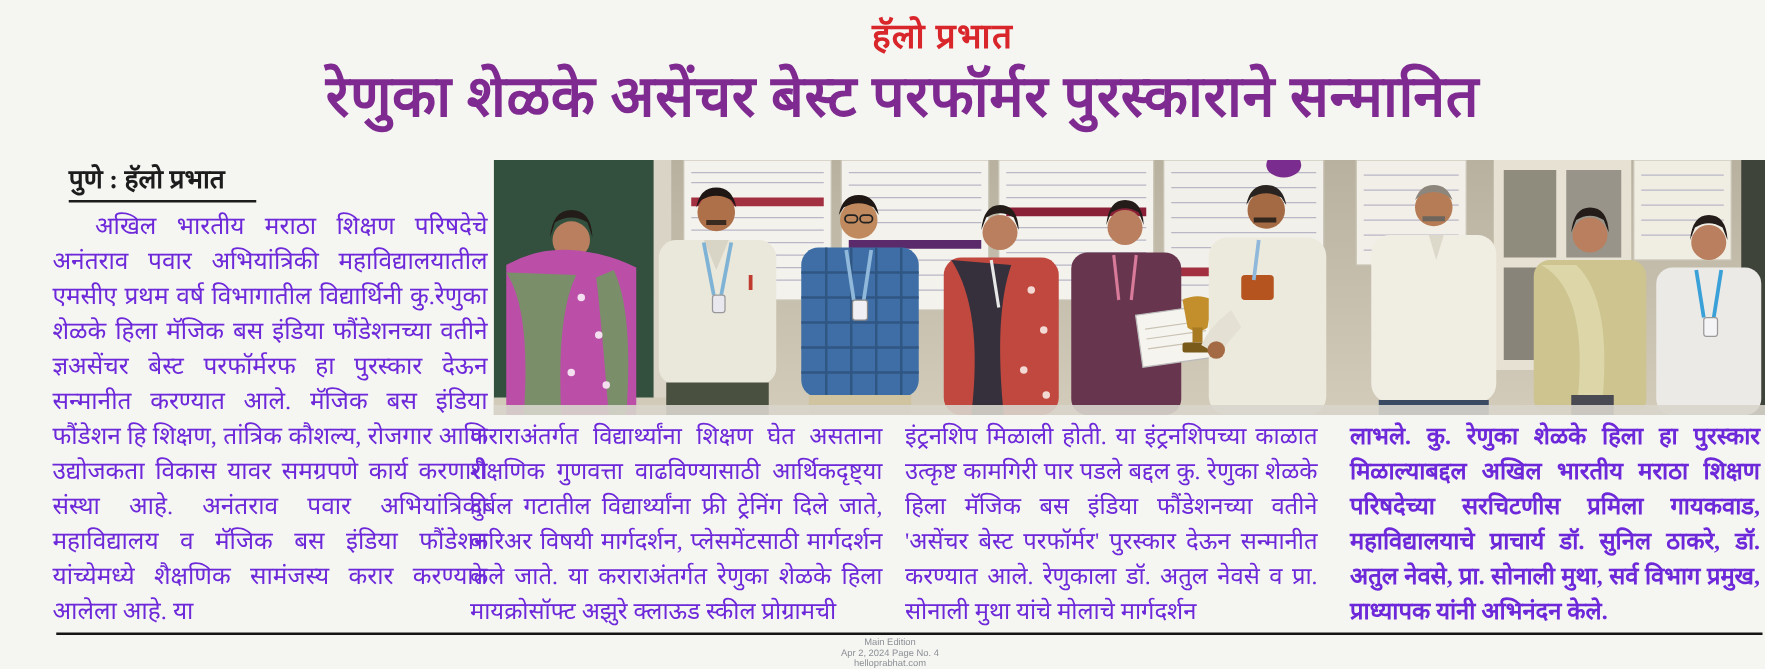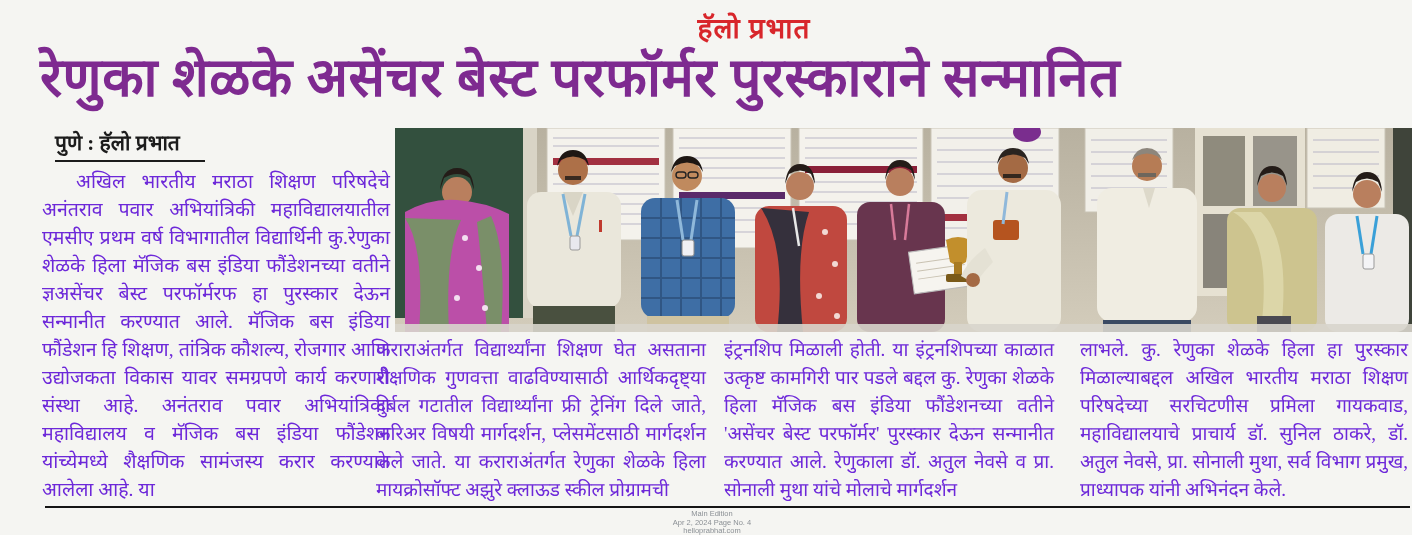--- a/index.html
+++ b/index.html
@@ -6,22 +6,22 @@
   body{
     width:1412px;height:535px;position:relative;overflow:hidden;
     background:#f5f5f2;
     font-family:"Liberation Serif","DejaVu Serif",serif;
   }
   .masthead{
     position:absolute;top:8px;left:0;width:1412px;text-align:center;
     font-size:28px;font-weight:bold;color:#d8262b;letter-spacing:1px;padding-left:48px;
   }
   .headline{
-    position:absolute;top:40px;left:40px;width:1332px;
-    font-size:54px;font-weight:bold;color:#7e2a90;line-height:76px;
+    position:absolute;top:40px;left:56px;width:1332px;text-align:center;
+    font-size:46px;font-weight:bold;color:#7e2a90;line-height:76px;
     letter-spacing:0.5px;white-space:nowrap;
   }
   .byline{
     position:absolute;top:128px;left:55px;
     font-size:21px;font-weight:bold;color:#1c1c1c;
   }
   .byline-rule{
     position:absolute;top:160px;left:55px;width:150px;height:2px;background:#1c1c1c;
   }
   .photo{
@@ -29,21 +29,21 @@
     background:#c7bfae;overflow:hidden;
   }
   .col{
     position:absolute;color:#6d28d9;
     font-size:19.5px;line-height:28px;text-align:justify;
   }
   .col1{top:168px;left:42px;width:348px;height:340px;text-indent:34px;}
   .colb{top:336px;height:172px;font-size:19px;line-height:28px;}
   .col2{left:376px;width:330px;}
   .col3{left:724px;width:330px;}
-  .col4{left:1080px;width:328px;}
+  .col4{left:1080px;width:328px;font-weight:bold;}
   .bottom-rule{
     position:absolute;top:506px;left:45px;width:1365px;height:2px;background:#151515;
   }
   .footer{
     position:absolute;top:510px;left:0;width:1424px;text-align:center;
     font-family:"Liberation Sans","DejaVu Sans",sans-serif;
     font-size:7.5px;line-height:8.5px;color:#8b9095;
   }
   .footer div{white-space:nowrap;}
 </style>

